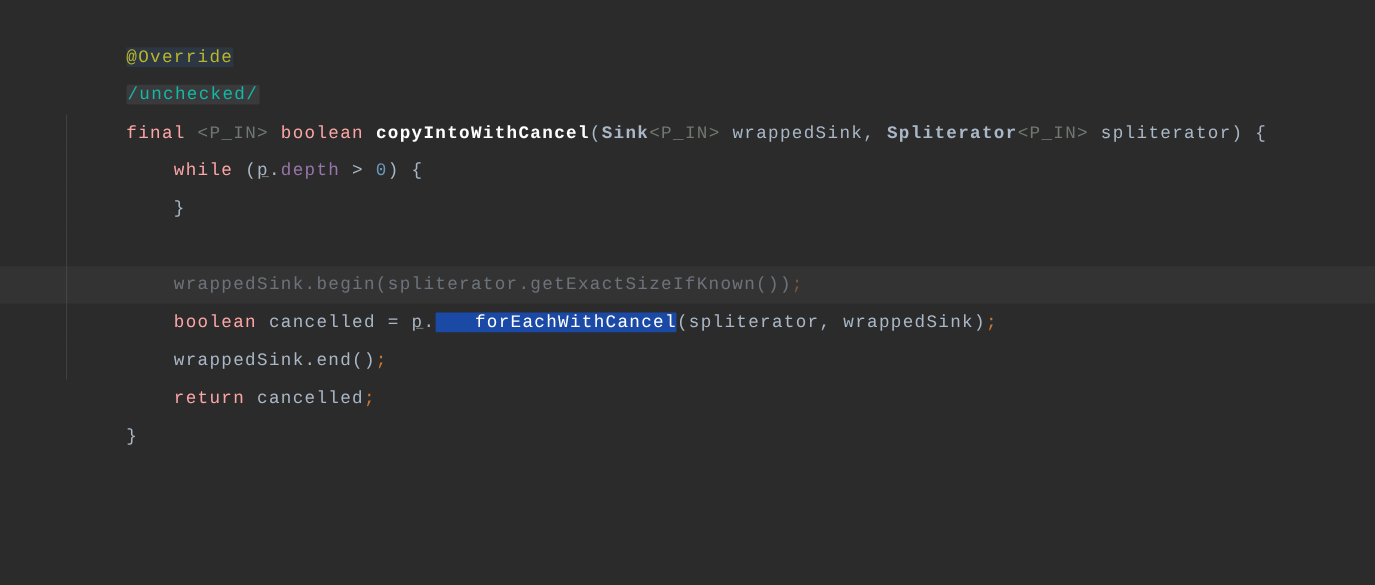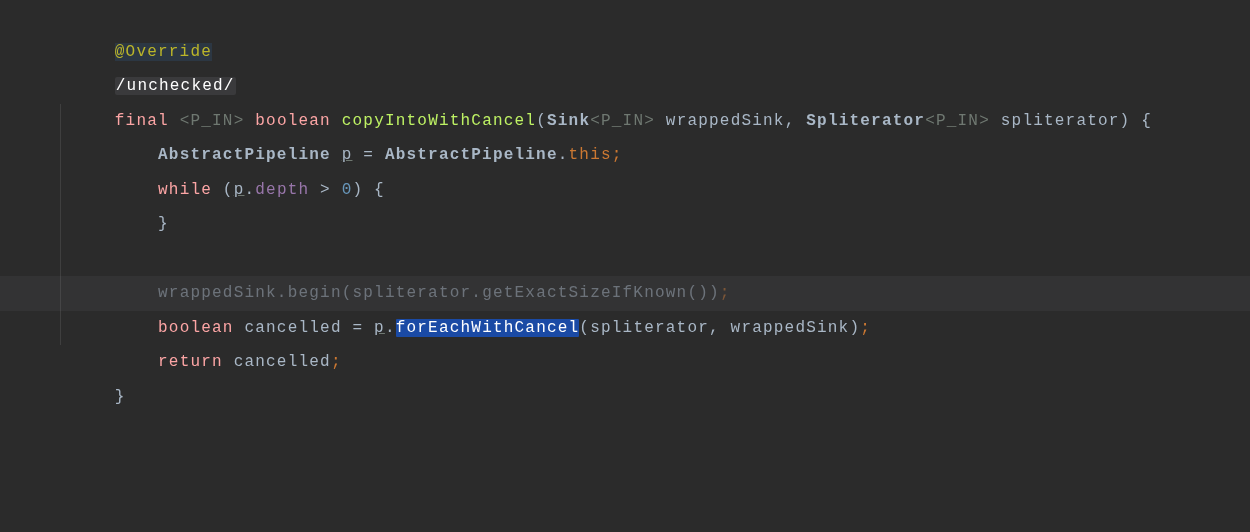--- a/index.html
+++ b/index.html
@@ -39,32 +39,33 @@
     bottom: 0;
     width: 1px;
     background: rgba(145,145,145,0.2);
   }
   .line.caret-line {
     background: rgba(58,58,60,0.55);
   }
   .hl-method {
     background: #1a4aa5;
     border-radius: 1px;
+    padding-left: 36px;
   }
   .sel-bg {
     background-color: rgba(46,66,87,0.55);
   }
 
   
   .t-ann      { color: #bbb529; }                 
-  .t-cmt-box  { color: #ffffff; background: #3a3a3c; border-radius: 2px; padding: 0 1px; margin-top: 40px;}
+  .t-cmt-box  { color: #14b8a6; background: #3a3a3c; border-radius: 2px; padding: 0 1px; margin-top: 40px;}
   .t-kw       { color: #fca5a5; }                 
   .t-typep    { color: #6f7871; }                 
   .t-class    { color: #a9b7c6; font-weight: bold; }                 
-  .t-method   { color: #bef264; }                 
+  .t-method   { color: #ffffff; font-weight: bold; }                 
   .t-var      { color: #a9b7c6; }
   .t-under    { text-decoration: underline; text-decoration-color:#6f7871; }
   .t-fld      { color: #9876aa; }                 
   .t-call     { color: #a9b7c6; margin-top: 15px; }                 
   .t-this     { color: #cc7832; }                 
   .t-num      { color: #6897bb; }
   .t-punc     { color: #a9b7c6; }
   .t-semi     { color: #cc7832; }                 
   .t-sel      { color: #ffffff; }                 
 </style>
@@ -85,26 +86,20 @@
     </div>
   </div>
 
   <div class="line">
     <div class="code-text">
       <span class="t-kw">final</span><span> </span><span class="t-typep">&lt;</span><span class="t-typep">P_IN</span><span class="t-typep">&gt;</span><span> </span><span class="t-kw">boolean</span><span> </span><span class="t-method">copyIntoWithCancel</span><span class="t-punc">(</span><span class="t-class">Sink</span><span class="t-typep">&lt;</span><span class="t-typep">P_IN</span><span class="t-typep">&gt;</span><span> </span><span class="t-var">wrappedSink</span><span class="t-punc">, </span><span class="t-class">Spliterator</span><span class="t-typep">&lt;</span><span class="t-typep">P_IN</span><span class="t-typep">&gt;</span><span> </span><span class="t-var">spliterator</span><span class="t-punc">)</span><span> </span><span class="t-punc">{</span>
     </div>
   </div>
 
 
-  <div class="line">
-    <span class="indent-guide" style="left:60px;"></span>
-    <div class="code-text">
-      <span>    </span><span class="t-class">AbstractPipeline</span><span> </span><span class="t-var t-under">p</span><span class="t-punc"> = </span><span class="t-class">AbstractPipeline</span><span class="t-punc">.</span><span class="t-this">this</span><span class="t-semi">;</span>
-    </div>
-  </div>
 
   <div class="line">
     <span class="indent-guide" style="left:60px;"></span>
     <div class="code-text">
       <span>    </span><span class="t-kw">while</span><span class="t-punc"> (</span><span class="t-var t-under">p</span><span class="t-punc">.</span><span class="t-fld">depth</span><span class="t-punc"> &gt; </span><span class="t-num">0</span><span class="t-punc">) {</span>
     </div>
   </div>
 
 
   <div class="line">
@@ -126,20 +121,26 @@
     </div>
   </div>
 
   <div class="line caret-line">
     <span class="indent-guide" style="left:60px;"></span>
     <div class="code-text">
       <span>    </span><span class="t-kw">boolean</span><span> </span><span class="t-var">cancelled</span><span class="t-punc"> = </span><span class="t-var t-under">p</span><span class="t-punc">.</span><span class="hl-method t-sel">forEachWithCancel</span><span class="t-punc">(</span><span class="t-var">spliterator</span><span class="t-punc">, </span><span class="t-var">wrappedSink</span><span class="t-punc">)</span><span class="t-semi">;</span>
     </div>
   </div>
 
+  <div class="line">
+    <span class="indent-guide" style="left:60px;"></span>
+    <div class="code-text">
+      <span>    </span><span class="t-var">wrappedSink</span><span class="t-punc">.</span><span class="t-call">end</span><span class="t-punc">()</span><span class="t-semi">;</span>
+    </div>
+  </div>
 
   <div class="line">
     <span class="indent-guide" style="left:60px;"></span>
     <div class="code-text">
       <span>    </span><span class="t-kw">return</span><span> </span><span class="t-var">cancelled</span><span class="t-semi">;</span>
     </div>
   </div>
 
   <div class="line">
     <div class="code-text">

